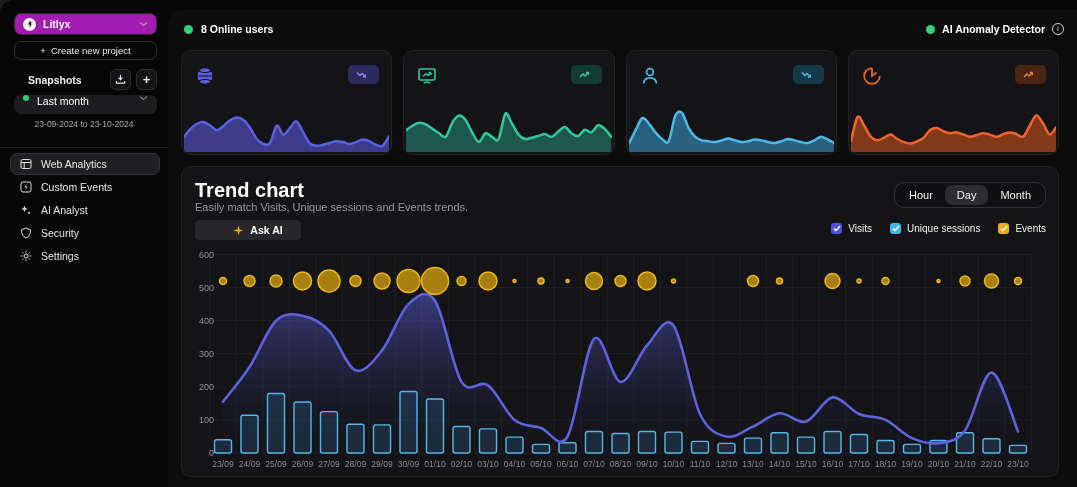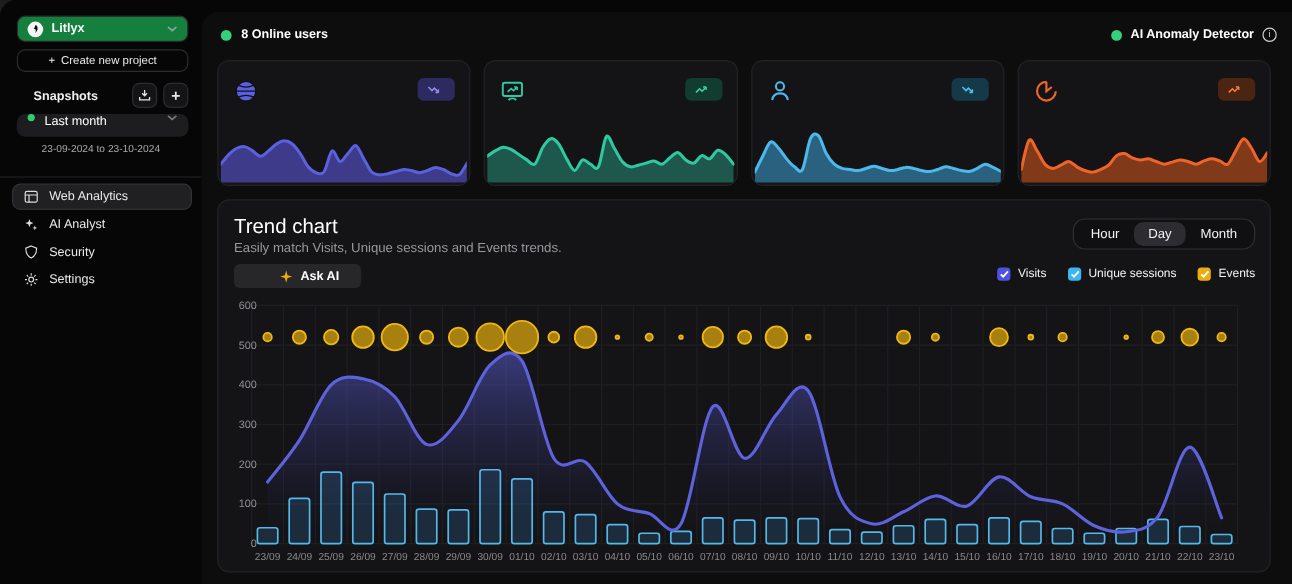--- a/index.html
+++ b/index.html
@@ -2,21 +2,21 @@
 <html><head>
 <meta charset="utf-8">
 <style>
   * { margin:0; padding:0; box-sizing:border-box; }
   html,body { width:1077px; height:487px; background:#1d1d1f; overflow:hidden;
     font-family:"Liberation Sans","DejaVu Sans",sans-serif; }
   .window { position:absolute; inset:0; background:#060607; border-radius:14px 0 0 0; overflow:hidden; }
 
   
   .sidebar { position:absolute; left:0; top:0; width:168px; height:487px; background:#060607; }
-  .proj-select { position:absolute; left:14px; top:13px; width:143px; height:22px; background:#15803d;
+  .proj-select { position:absolute; left:14px; top:13px; width:143px; height:22px; background:#a21caf;
     border:1px solid #29292c; border-radius:7px; display:flex; align-items:center; padding:0 8px; cursor:pointer; }
   .proj-logo { width:13px; height:13px; border-radius:50%; background:#f4f4f4; display:flex; align-items:center; justify-content:center; flex:none; }
   .proj-name { color:#fff; font-size:10.5px; font-weight:bold; margin-left:7px; flex:1; }
   .chev { flex:none; opacity:.75; }
   .create-btn { position:absolute; left:14px; top:41px; width:143px; height:19px; border:1px solid #2c2c2f;
     border-radius:7px; background:transparent; color:#eaeaea; font-size:9.5px; display:flex; align-items:center;
     justify-content:center; gap:5px; cursor:pointer; font-family:inherit; }
   .snap-label { position:absolute; left:18px; top:74px; color:#f0f0f0; font-size:10.5px; font-weight:bold;margin-left:10px; }
   .icon-btn { position:absolute; top:69px; width:21px; height:21px; background:#141416; border:1px solid #2c2c2f;
     border-radius:6px; display:flex; align-items:center; justify-content:center; color:#e5e5e5; cursor:pointer; }
@@ -53,21 +53,21 @@
   .card-value-row { position:absolute; left:42px; top:14px; display:flex; align-items:baseline; gap:6px; white-space:nowrap; }
   .card-value { color:#fff; font-size:16px; font-weight:bold; }
   .card-rate { color:#96969a; font-size:9.5px; }
   .card-label { position:absolute; left:42px; top:37px; color:#bcbcc0; font-size:11.5px; }
   .badge { position:absolute; right:12px; top:14px; height:19px; border-radius:5px; display:flex;
     align-items:center; gap:5px; padding:0 8px; font-size:9.5px; font-weight:bold; }
   .spark { position:absolute; left:2px; right:2px; bottom:2px; height:50px; display:block; width:calc(100% - 4px); }
 
   .trend { position:absolute; left:13px; top:156px; width:878px; height:311px; background:#141416;
     border:1px solid #232326; border-radius:10px; }
-  .trend-title { position:absolute; left:13px; top:12px; color:#fff; font-size:17px; font-weight:normal; }
+  .trend-title { position:absolute; left:13px; top:12px; color:#fff; font-size:20px; font-weight:bold; }
   .trend-sub { position:absolute; left:13px; top:34px; color:#98989c; font-size:11px; }
   .ask-ai { position:absolute; left:13px; top:53px; width:106px; height:20px; background:#27272a; border:none;
     border-radius:5px; color:#fff; font-size:10.5px; font-weight:bold; display:flex; align-items:center;
     justify-content:center; gap:6px; cursor:pointer; font-family:inherit;padding-left:20px; }
   .seg { position:absolute; right:12px; top:15px; display:flex; align-items:center; border:1px solid #303034;
     border-radius:10px; background:#101012; padding:2px; }
   .seg-btn { border:none; background:transparent; color:#f2f2f2; font-size:11px; padding:4px 12px;
     border-radius:8px; cursor:pointer; font-family:inherit; }
   .seg-btn.active { background:#2d2d31; }
   .legend { position:absolute; right:12px; top:56px; display:flex; align-items:center; gap:18px; }
@@ -121,20 +121,27 @@
     <div class="side-divider"></div>
 
     <div class="menu" id="side-menu">
         <div class="menu-item active">
           <svg width="12" height="12" viewBox="0 0 12 12">
             <rect x="1" y="1.5" width="10" height="9" rx="1.5" stroke="#dcdcdc" fill="none"></rect>
             <line x1="1" y1="4.5" x2="11" y2="4.5" stroke="#dcdcdc"></line>
             <line x1="4.2" y1="4.5" x2="4.2" y2="10.5" stroke="#dcdcdc"></line>
           </svg>
           <span class="mi-label">Web Analytics</span>
+        </div>
+        <div class="menu-item">
+          <svg width="12" height="12" viewBox="0 0 12 12">
+            <rect x="1" y="1" width="10" height="10" rx="2" stroke="#dcdcdc" fill="none"></rect>
+            <path d="M6.5,3 L4.5,6.3 L6,6.3 L5.5,9 L7.5,5.7 L6,5.7 Z" fill="#dcdcdc"></path>
+          </svg>
+          <span class="mi-label">Custom Events</span>
         </div>
         <div class="menu-item">
           <svg width="12" height="12" viewBox="0 0 12 12">
             <path d="M4.5,1.5 L5.4,4 L7.9,4.9 L5.4,5.8 L4.5,8.3 L3.6,5.8 L1.1,4.9 L3.6,4 Z" fill="#dcdcdc"></path>
             <path d="M9,7 L9.5,8.4 L10.9,8.9 L9.5,9.4 L9,10.8 L8.5,9.4 L7.1,8.9 L8.5,8.4 Z" fill="#dcdcdc"></path>
           </svg>
           <span class="mi-label">AI Analyst</span>
         </div>
         <div class="menu-item">
           <svg width="12" height="12" viewBox="0 0 12 12">

